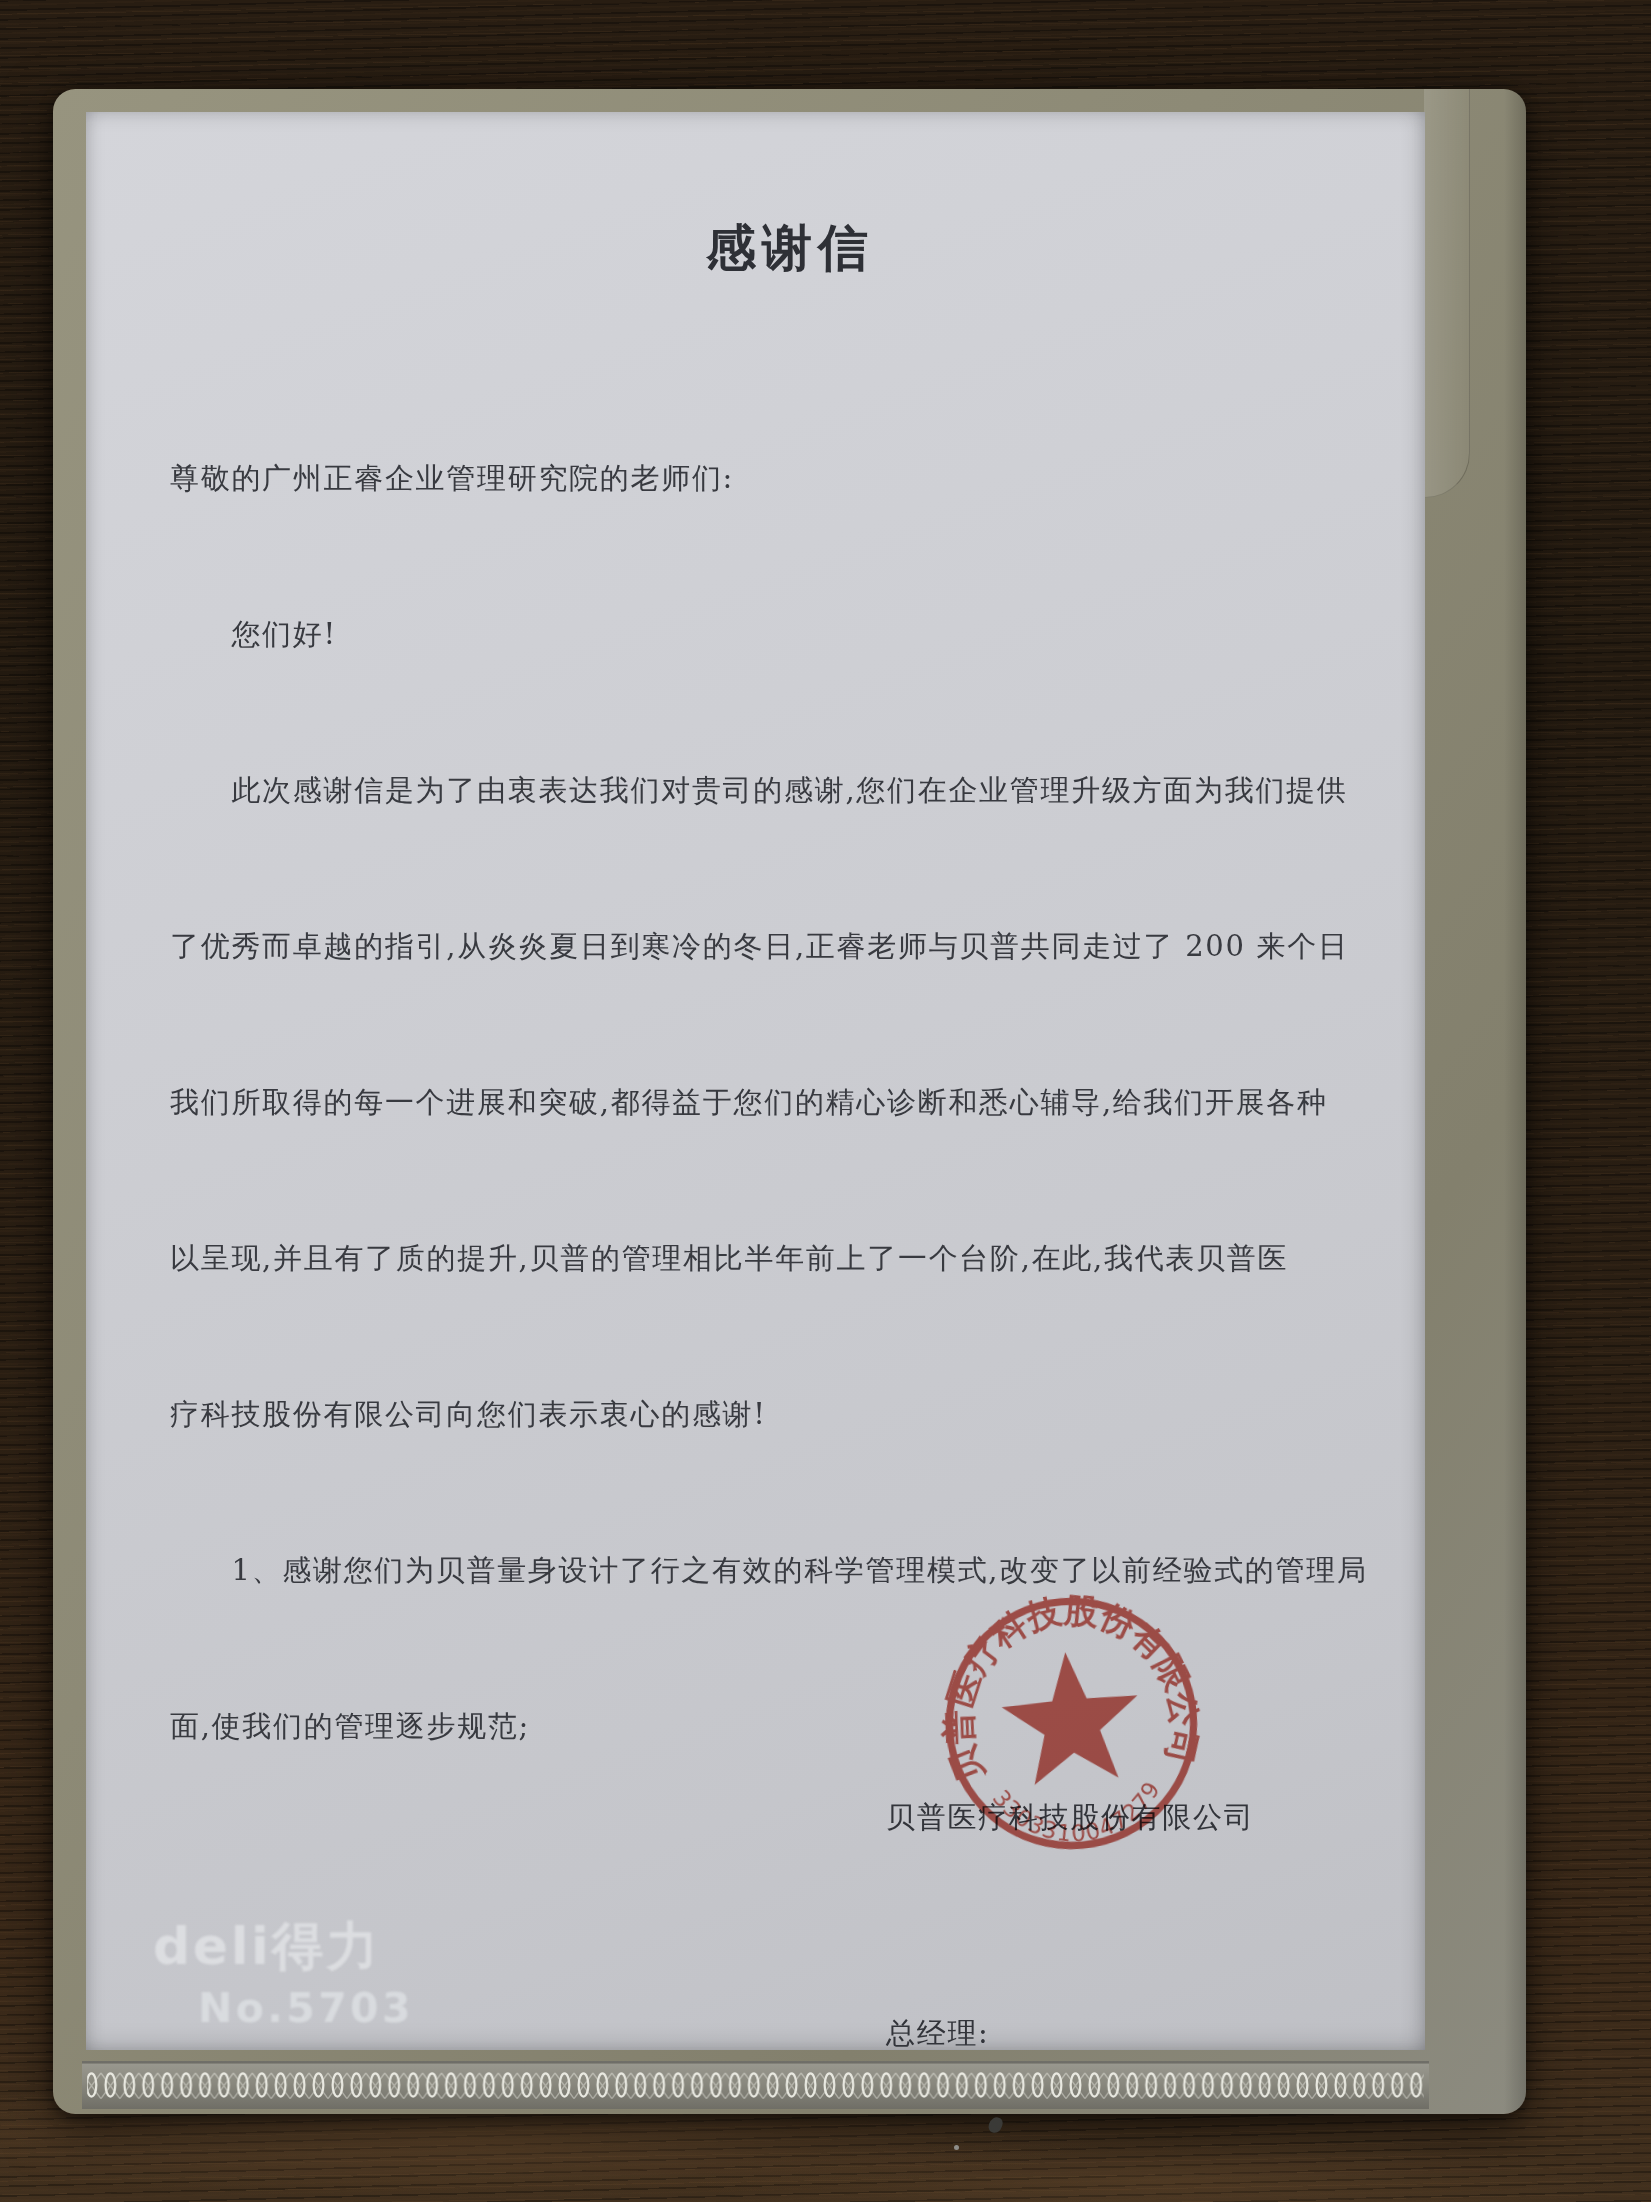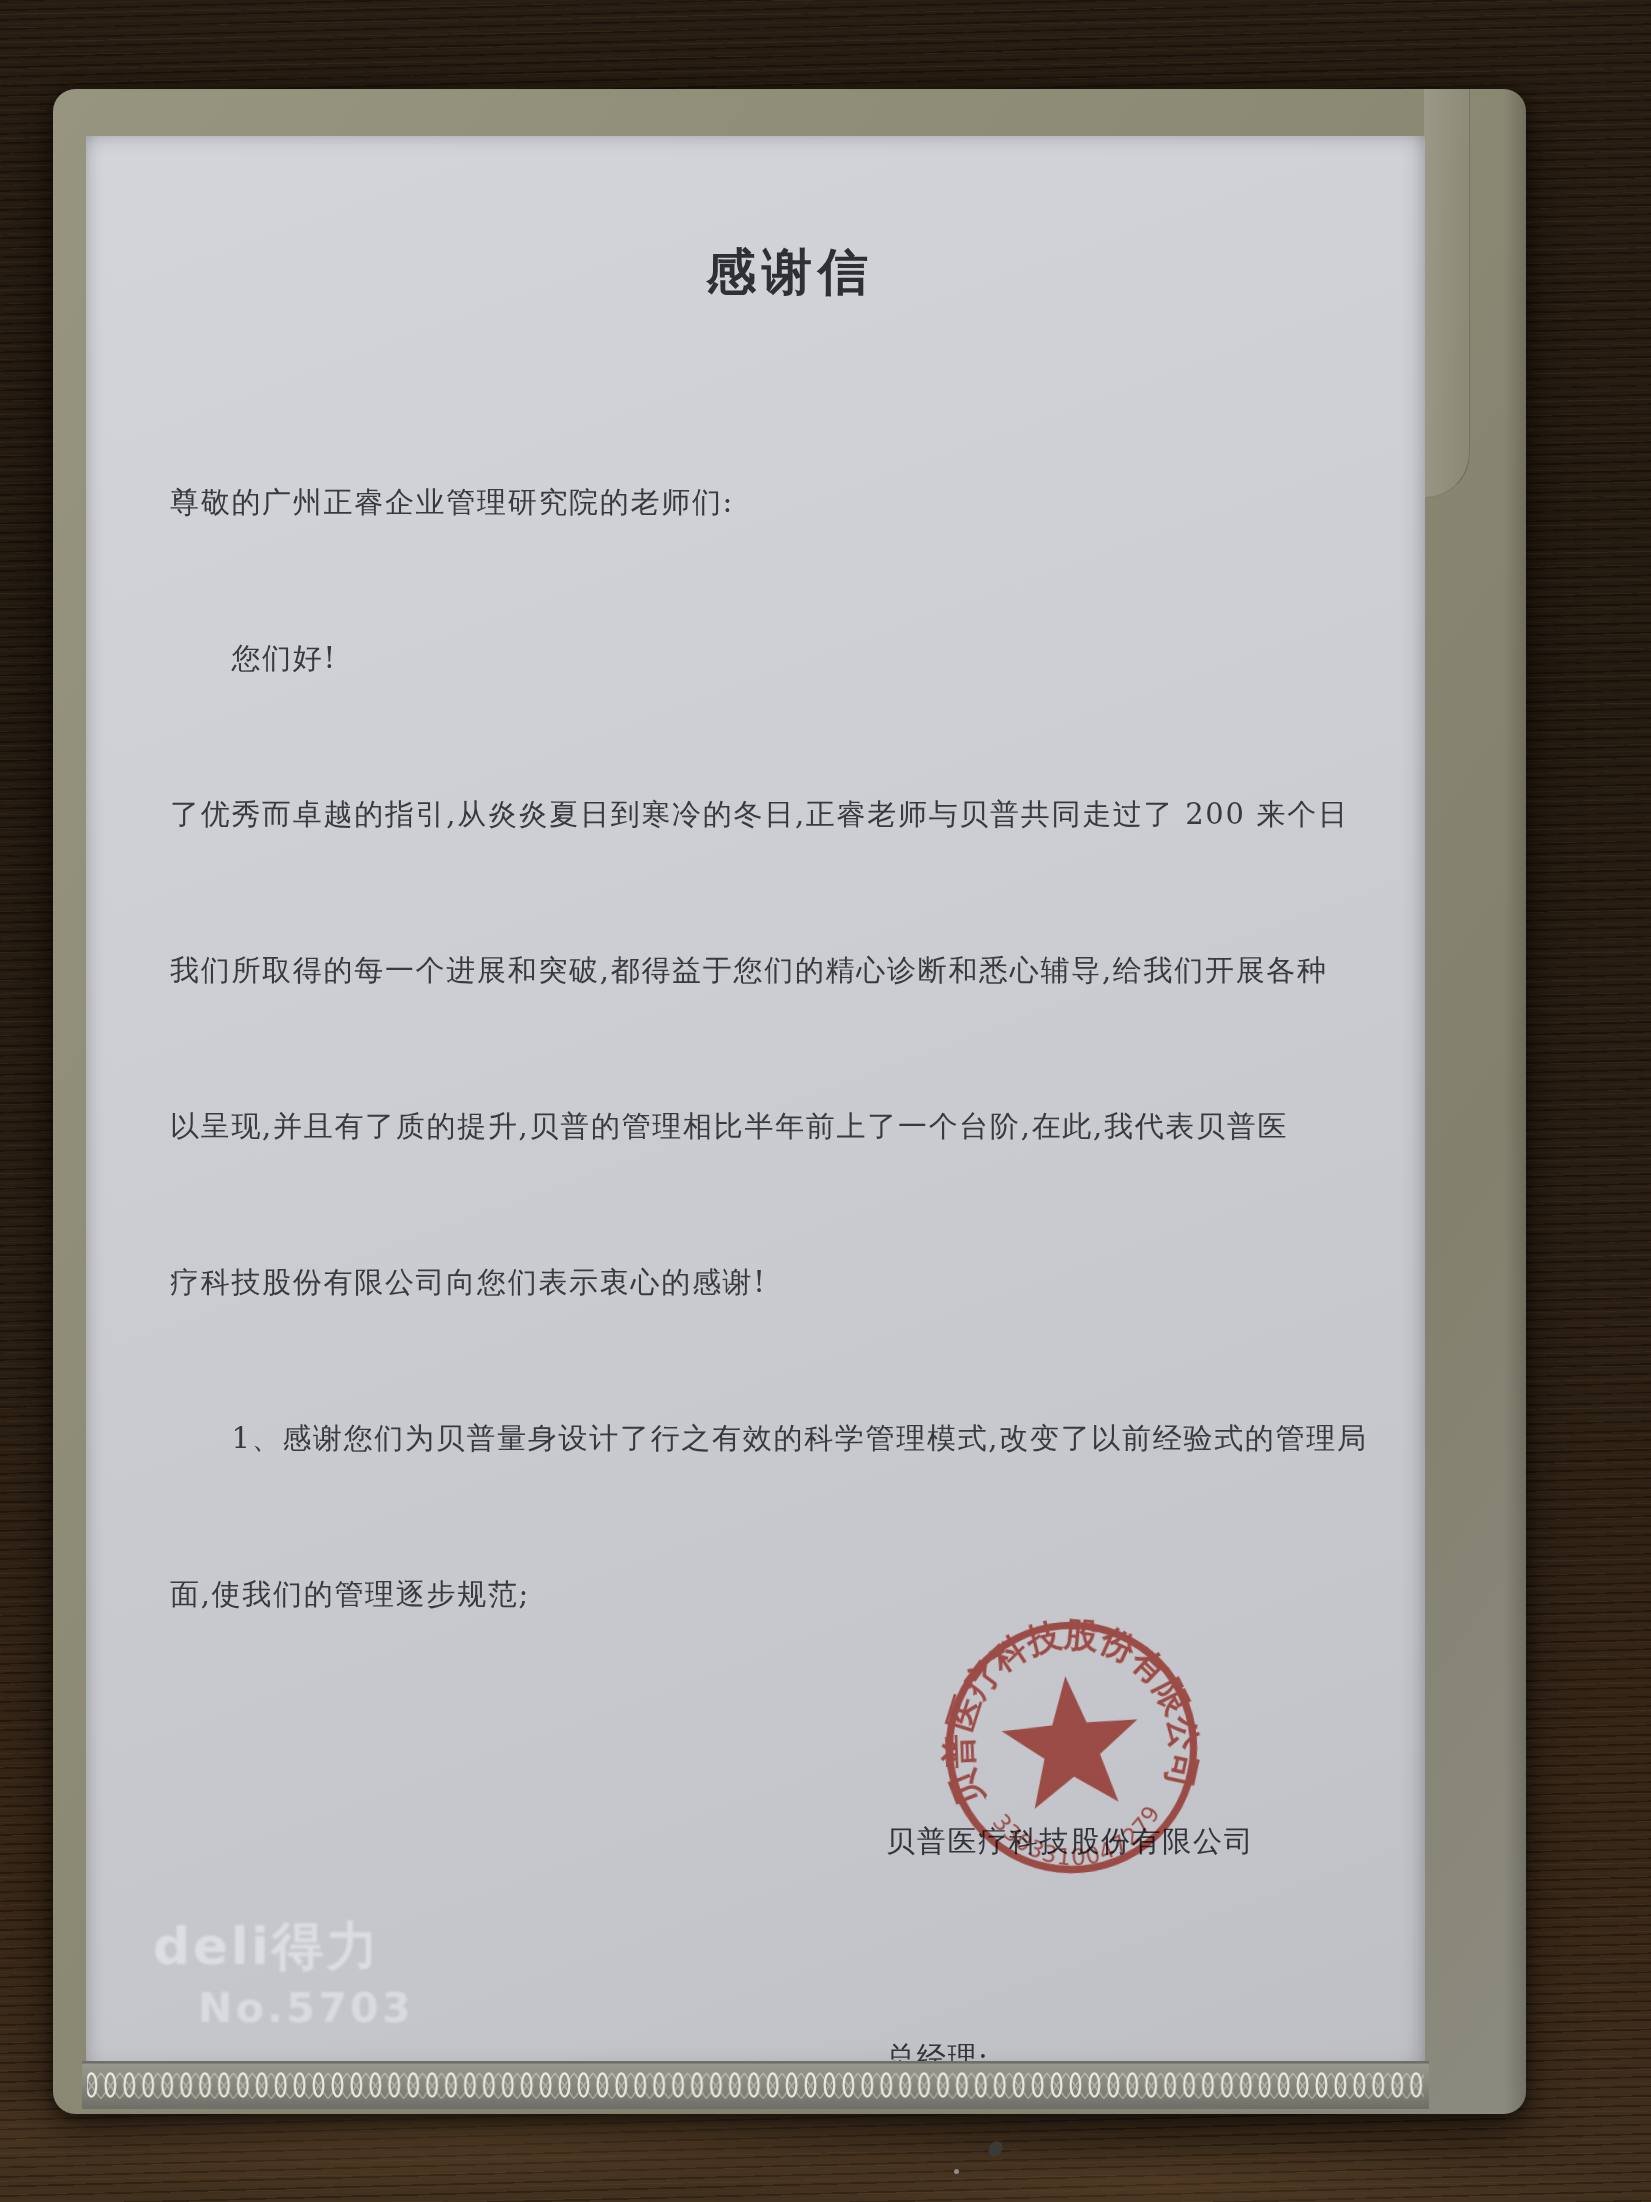--- a/index.html
+++ b/index.html
@@ -19,21 +19,21 @@
     box-shadow:0 15.5px 52px rgba(0,0,0,.55),0 3.4px 13.8px rgba(0,0,0,.45);}
   .folder-right-lip{position:absolute;left:1371px;top:0;width:45px;height:408px;
     background:linear-gradient(90deg,rgba(255,255,255,.14),rgba(255,255,255,.03));
     border-right:1.7px solid rgba(58,55,44,.35);border-bottom:1.7px solid rgba(58,55,44,.22);
     border-bottom-right-radius:45px;}
   .folder-edge-shade{position:absolute;right:0;top:0;width:22.4px;height:100%;border-radius:0 22.4px 22.4px 0;
     background:linear-gradient(90deg,rgba(0,0,0,0),rgba(0,0,0,.18));}
   
   .seam{position:absolute;left:82px;top:2061px;width:1347px;height:48px;}
   
-  .paper{position:absolute;left:86px;top:136px;width:1339px;height:1938px;
+  .paper{position:absolute;left:86px;top:112px;width:1339px;height:1938px;
     background:linear-gradient(160deg,#d4d5da 0%,#cdced3 40%,#c5c6cb 80%,#bfc0c5 100%);
     box-shadow:inset 12px 0 19px -12px rgba(0,0,0,.20),
                inset -13.8px 0 22.4px -12px rgba(0,0,0,.24),
                inset 0 -15.5px 26px -13.8px rgba(0,0,0,.20),
                inset 0 15.5px 22.4px -15.5px rgba(0,0,0,.14);}
   .title{position:absolute;left:76px;width:1256px;top:103px;text-align:center;
     font-size:50px;font-weight:bold;letter-spacing:6px;color:#2e3036;}
   .text-block{position:absolute;left:76px;top:236px;width:1273px;
     font-size:29px;line-height:52px;letter-spacing:1.7px;color:#383a40;white-space:pre;}
   .line{height:52px;margin-left:8px;}
@@ -61,20 +61,21 @@
     <div class="folder-right-lip"></div>
     <div class="folder-edge-shade"></div>
   </div>
 
   <div class="paper">
     <div class="title">感谢信</div>
 
     <div class="text-block">
       <div class="line">尊敬的广州正睿企业管理研究院的老师们:</div>
       <div class="line">　　您们好!</div>
+      <div class="line">　　此次感谢信是为了由衷表达我们对贵司的感谢,您们在企业管理升级方面为我们提供</div>
       <div class="line">了优秀而卓越的指引,从炎炎夏日到寒冷的冬日,正睿老师与贝普共同走过了 200 来个日</div>
       <div class="line">我们所取得的每一个进展和突破,都得益于您们的精心诊断和悉心辅导,给我们开展各种</div>
       <div class="line">以呈现,并且有了质的提升,贝普的管理相比半年前上了一个台阶,在此,我代表贝普医</div>
       <div class="line">疗科技股份有限公司向您们表示衷心的感谢!</div>
       <div class="line">　　1、感谢您们为贝普量身设计了行之有效的科学管理模式,改变了以前经验式的管理局</div>
       <div class="line">面,使我们的管理逐步规范;</div>
       
       
       
       

